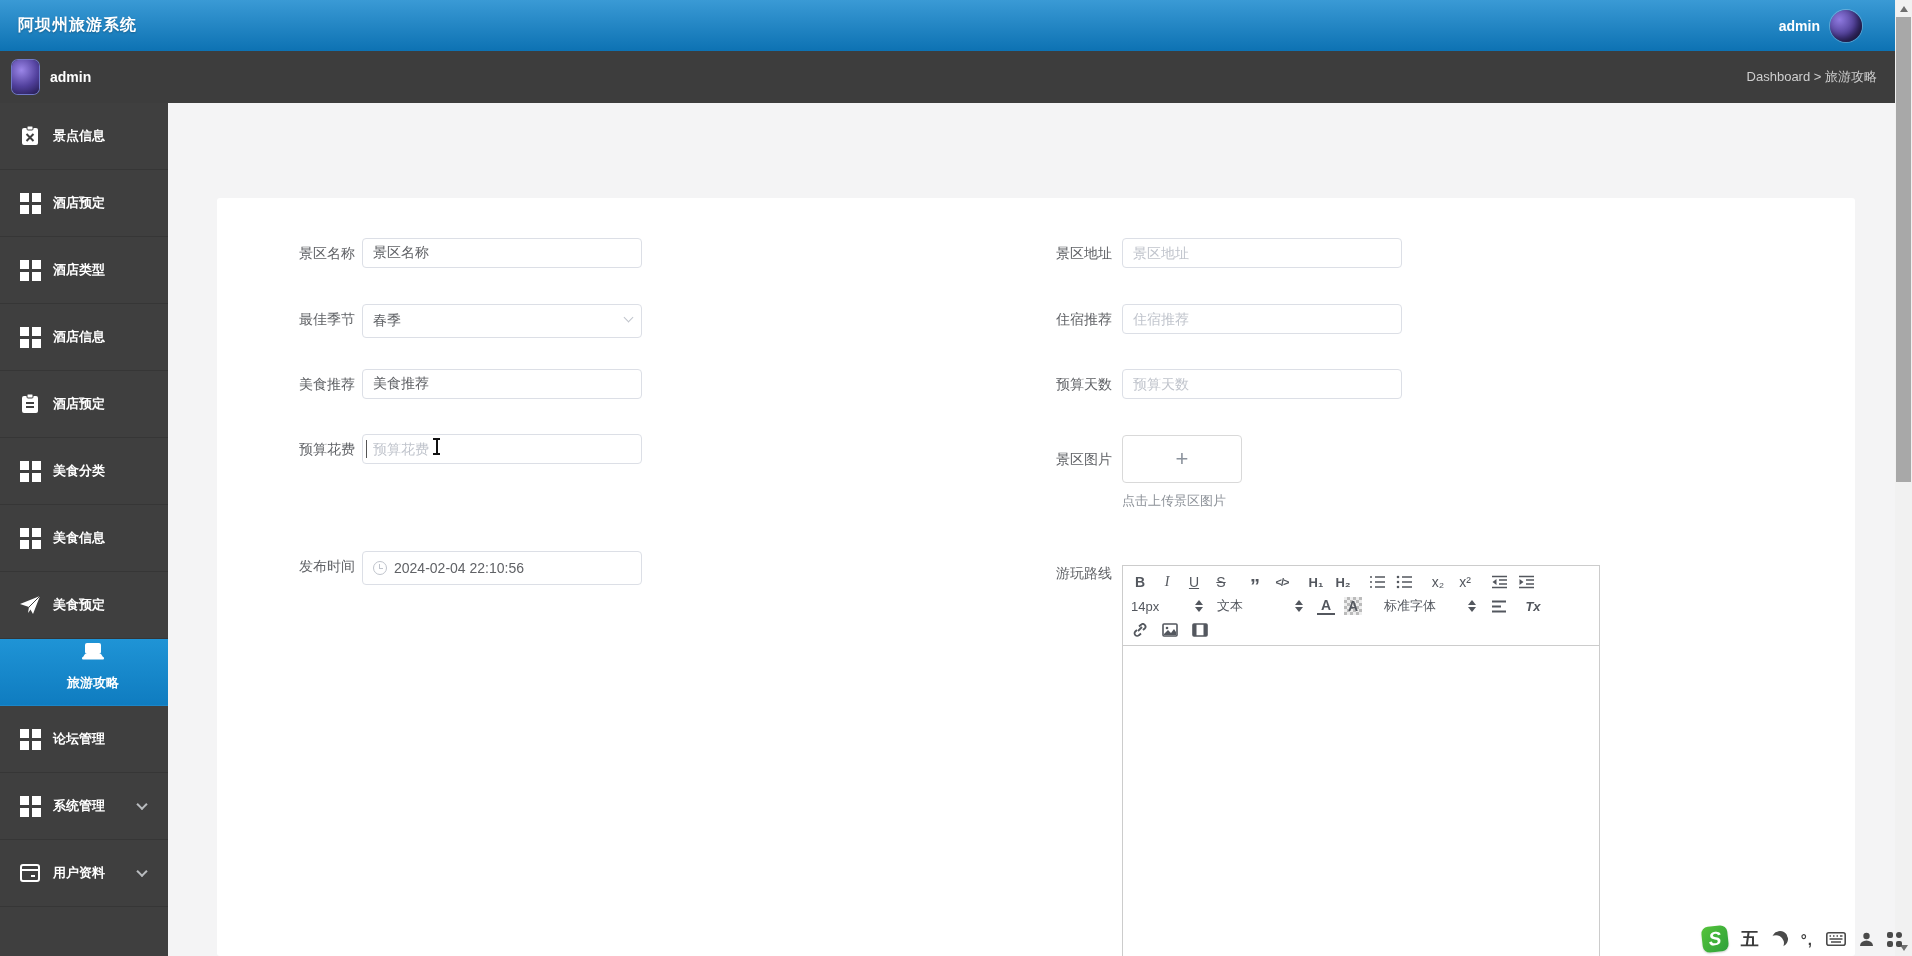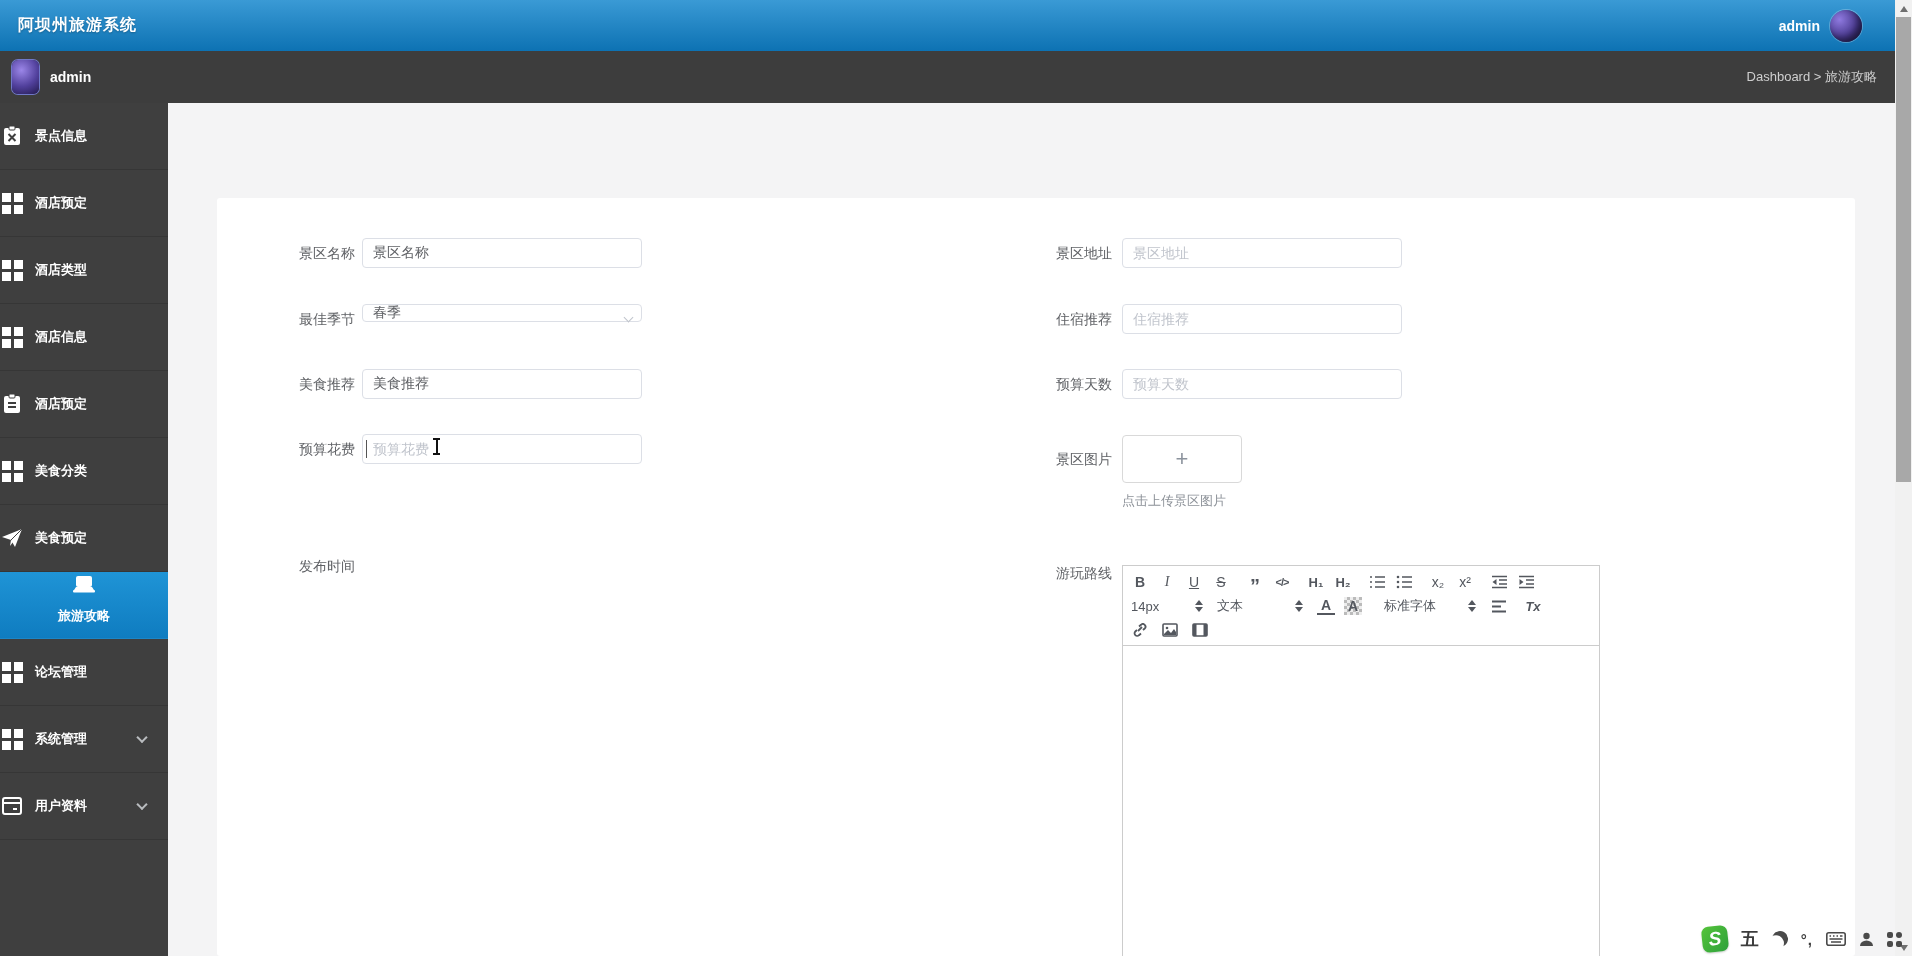--- a/index.html
+++ b/index.html
@@ -23,38 +23,38 @@
   .subbar-left { display:flex; align-items:center; gap:11px; }
   .avatar-rect { width:27px; height:34px; border-radius:6px;
     background:radial-gradient(circle at 35% 30%, #9b86e8, #51409c 55%, #221a4e);
     box-shadow:0 0 0 1px #6f78c8; }
   .subbar .uname { color:#fff; font-size:14px; font-weight:bold; }
   .breadcrumb { color:#cfcfcf; font-size:13px; }
 
   
   .sidebar { position:absolute; left:0; top:103px; width:168px; height:853px; background:#3f3f3f; z-index:3; }
   .side-item { position:relative; height:67px; display:flex; align-items:center; gap:11px;
-    border-bottom:1px solid #363636; cursor:pointer; }
+    padding-left:18px; border-bottom:1px solid #363636; cursor:pointer; }
   .side-item .lbl { color:#fff; font-size:13px; font-weight:bold; }
   .side-item.active { background:linear-gradient(#1f94d6, #0f7cc0); border-bottom:1px solid #1b86c8;flex-direction:column; }
   .side-icon { width:24px; height:24px; display:flex; align-items:center; justify-content:center; flex:0 0 24px; }
   .side-icon svg { display:block; }
   .chev { position:absolute; right:22px; top:50%; width:8px; height:8px; border-right:2px solid #b9bcbf;
     border-bottom:2px solid #b9bcbf; transform:translateY(-70%) rotate(45deg); }
 
   
   .card { position:absolute; left:217px; top:198px; width:1638px; height:758px; background:#fff;
     border-radius:3px; z-index:2; }
 
   .f-label { position:absolute; font-size:14px; color:#606266; text-align:right; line-height:30px; }
   .inputbox { position:absolute; width:280px; height:30px; border:1px solid #dcdfe6; border-radius:4px;
     background:#fff; font-size:14px; color:#606266; padding:0 10px; outline:none;
     font-family:"Liberation Sans", sans-serif; }
   .inputbox::placeholder { color:#c0c4cc; }
-  .fakebox { position:absolute; width:280px; height:18px; border:1px solid #dcdfe6; border-radius:4px;
+  .fakebox { position:absolute; width:280px; height:34px; border:1px solid #dcdfe6; border-radius:4px;
     background:#fff; display:flex; align-items:center; padding:0 10px; font-size:14px; color:#606266; cursor:pointer; }
   .fakebox .selchev { position:absolute; right:9px; top:11px; width:7px; height:7px;
     border-right:1.5px solid #c0c4cc; border-bottom:1.5px solid #c0c4cc; transform:rotate(45deg); margin-top:-2px; }
   .clock { width:14px; height:14px; border:1.4px solid #c0c4cc; border-radius:50%; position:relative; margin-right:7px; flex:0 0 14px; }
   .clock:before { content:""; position:absolute; left:5px; top:2px; width:1.4px; height:5px; background:#c0c4cc; }
   .clock:after  { content:""; position:absolute; left:5px; top:6px; width:4px; height:1.4px; background:#c0c4cc; }
   .caret2 { position:absolute; width:1px; height:18px; background:#555; }
 
   
   .upload { position:absolute; left:905px; top:237px; width:120px; height:48px; border:1px solid #d9d9d9;
@@ -198,20 +198,31 @@
         <svg width="21" height="21" viewBox="0 0 21 21">
             <rect x="0" y="0" width="9" height="9" fill="#fff"></rect>
             <rect x="12" y="0" width="9" height="9" fill="#fff"></rect>
             <rect x="0" y="12" width="9" height="9" fill="#fff"></rect>
             <rect x="12" y="12" width="9" height="9" fill="#fff"></rect>
           </svg>
       </span>
       <span class="lbl">美食分类</span>
     </div>
 
+    <div class="side-item">
+      <span class="side-icon">
+        <svg width="21" height="21" viewBox="0 0 21 21">
+            <rect x="0" y="0" width="9" height="9" fill="#fff"></rect>
+            <rect x="12" y="0" width="9" height="9" fill="#fff"></rect>
+            <rect x="0" y="12" width="9" height="9" fill="#fff"></rect>
+            <rect x="12" y="12" width="9" height="9" fill="#fff"></rect>
+          </svg>
+      </span>
+      <span class="lbl">美食信息</span>
+    </div>
 
     <div class="side-item">
       <span class="side-icon">
         <svg width="22" height="22" viewBox="0 0 22 22">
             <path d="M1 10 L21 2 L14 20 L10 13 Z" fill="#fff"></path>
             <path d="M10 13 L9 19 L12 15" fill="#fff"></path>
             <path d="M10 13 L21 2" stroke="#3f3f3f" stroke-width="1"></path>
           </svg>
       </span>
       <span class="lbl">美食预定</span>
@@ -279,20 +290,24 @@
     </div>
 
     <div class="f-label" style="left:0;top:171px;width:138px;">美食推荐</div>
     <input class="inputbox" style="left: 145px; top: 171px;" value="美食推荐">
 
     <div class="f-label" style="left:0;top:236px;width:138px;">预算花费</div>
     <input class="inputbox" style="left: 145px; top: 236px;" placeholder="预算花费">
     <div class="caret2" style="left:149px;top:242px;"></div>
 
     <div class="f-label" style="left:0;top:353px;width:138px;">发布时间</div>
+    <div class="fakebox" style="left:145px;top:353px;">
+      <span class="clock"></span>
+      <span>2024-02-04 22:10:56</span>
+    </div>
 
     <div class="f-label" style="left:700px;top:40px;width:195px;">景区地址</div>
     <input class="inputbox" style="left: 905px; top: 40px;" placeholder="景区地址">
 
     <div class="f-label" style="left:700px;top:106px;width:195px;">住宿推荐</div>
     <input class="inputbox" style="left: 905px; top: 106px;" placeholder="住宿推荐">
 
     <div class="f-label" style="left:700px;top:171px;width:195px;">预算天数</div>
     <input class="inputbox" style="left: 905px; top: 171px;" placeholder="预算天数">
 

